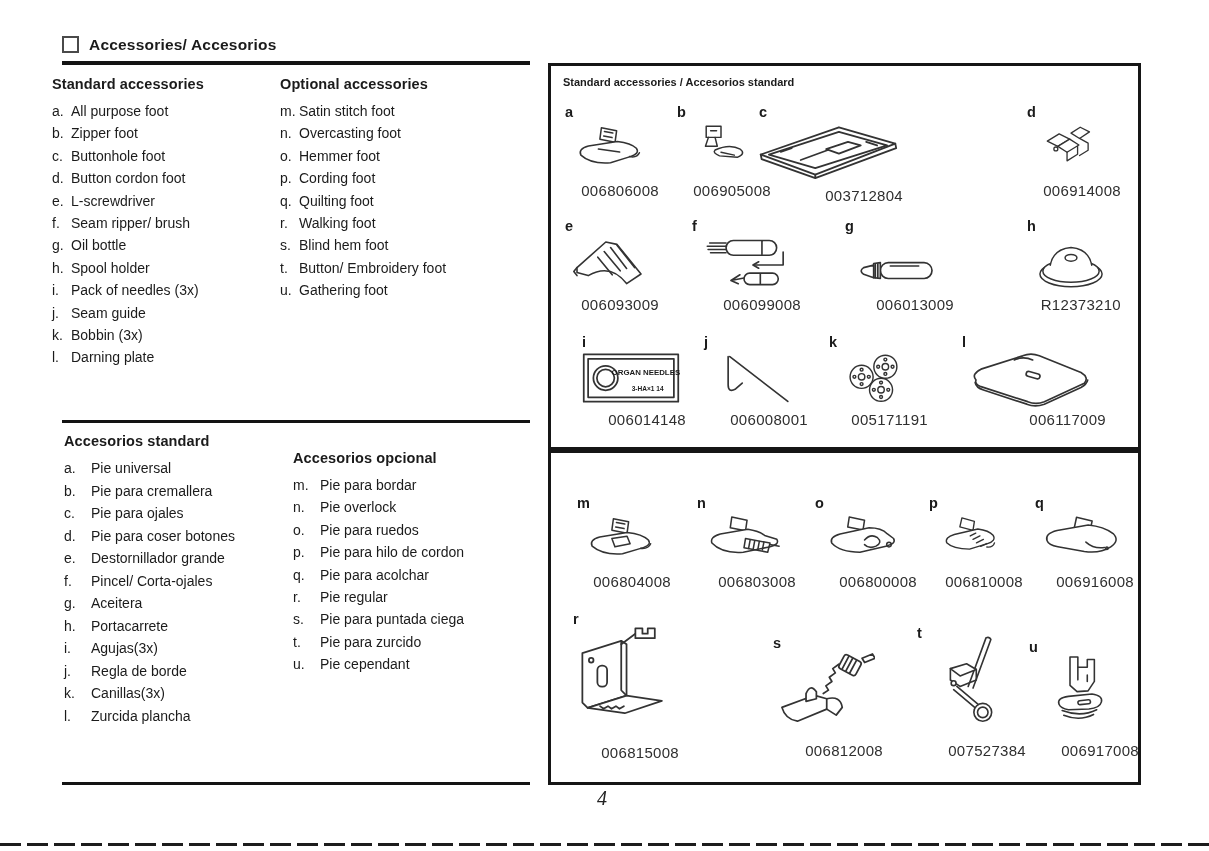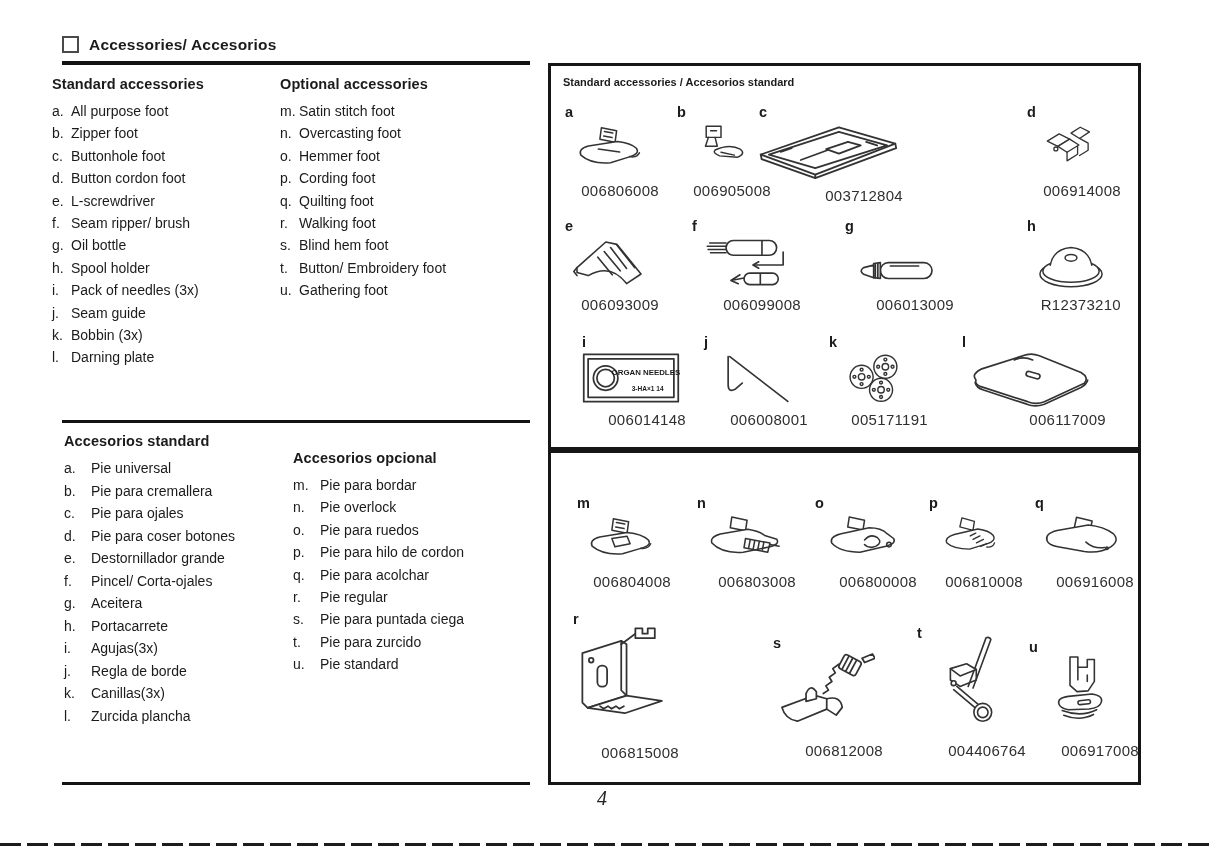--- a/index.html
+++ b/index.html
@@ -282,21 +282,21 @@
           <span class="t">Pie para puntada ciega</span>
         </li>
 
         <li>
           <span class="k">t.</span>
           <span class="t">Pie para zurcido</span>
         </li>
 
         <li>
           <span class="k">u.</span>
-          <span class="t">Pie standard</span>
+          <span class="t">Pie cependant</span>
         </li>
       </ul>
   </div>
 
   <div class="rule" id="bot-rule"></div>
 
   <div class="box" id="box-std">
     <h2>Standard accessories / Accesorios standard</h2>
 
     <div class="fig" style="left:8px;top:38px;width:100px;height:95px">
@@ -555,21 +555,21 @@
       <span class="flet">t</span>
       <svg class="ficon" width="74" height="102" viewBox="0 0 90 126" style="top:8px">
         <path d="M66 6 L44 66 M72 8 L50 68 M66 6 q4 -2 6 2"></path>
         <path d="M22 44 l20 -6 12 7 -20 8 z" class="fl"></path>
         <path d="M22 44 v14 l12 8 20 -8 v-13"></path>
         <circle cx="26" cy="62" r="3" class="fl"></circle>
         <path d="M30 66 L56 88 M26 70 L52 92"></path>
         <circle cx="62" cy="98" r="11" class="fl"></circle>
           <circle cx="62" cy="98" r="6.5"></circle>
       </svg>
-      <span class="fnum">004406764</span>
+      <span class="fnum">007527384</span>
     </div>
 
     <div class="fig" style="left:472px;top:186px;width:116px;height:120px">
       <span class="flet">u</span>
       <svg class="ficon" width="66" height="86" viewBox="0 0 84 106" style="top:12px">
         <path d="M28 6 h10 v13 h12 v-10 h9 v28 l-8 12 -14 1 -9 -8 z" class="fl"></path>
         <path d="M38 19 v16 M50 29 v8" stroke-width="1.4"></path>
         <path d="M14 66 q-3 -8 12 -10 l30 -3 q14 2 12 10 q-2 8 -16 9 l-26 1 q-10 -2 -12 -7 z" class="fl"></path>
         <rect x="38" y="61" width="16" height="5" rx="2.5" transform="rotate(-6 46 63)"></rect>
         <path d="M18 74 q24 9 44 -1 M20 80 q20 8 38 -1" stroke-width="1.6"></path>

